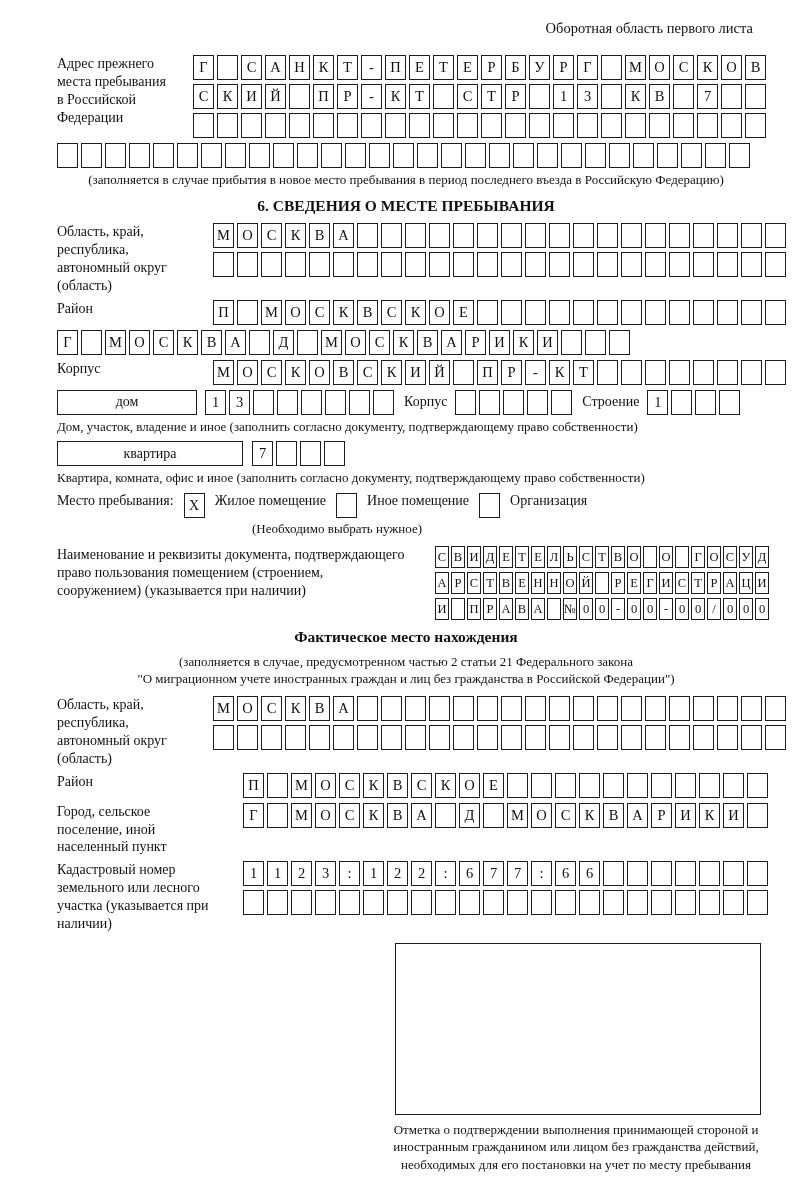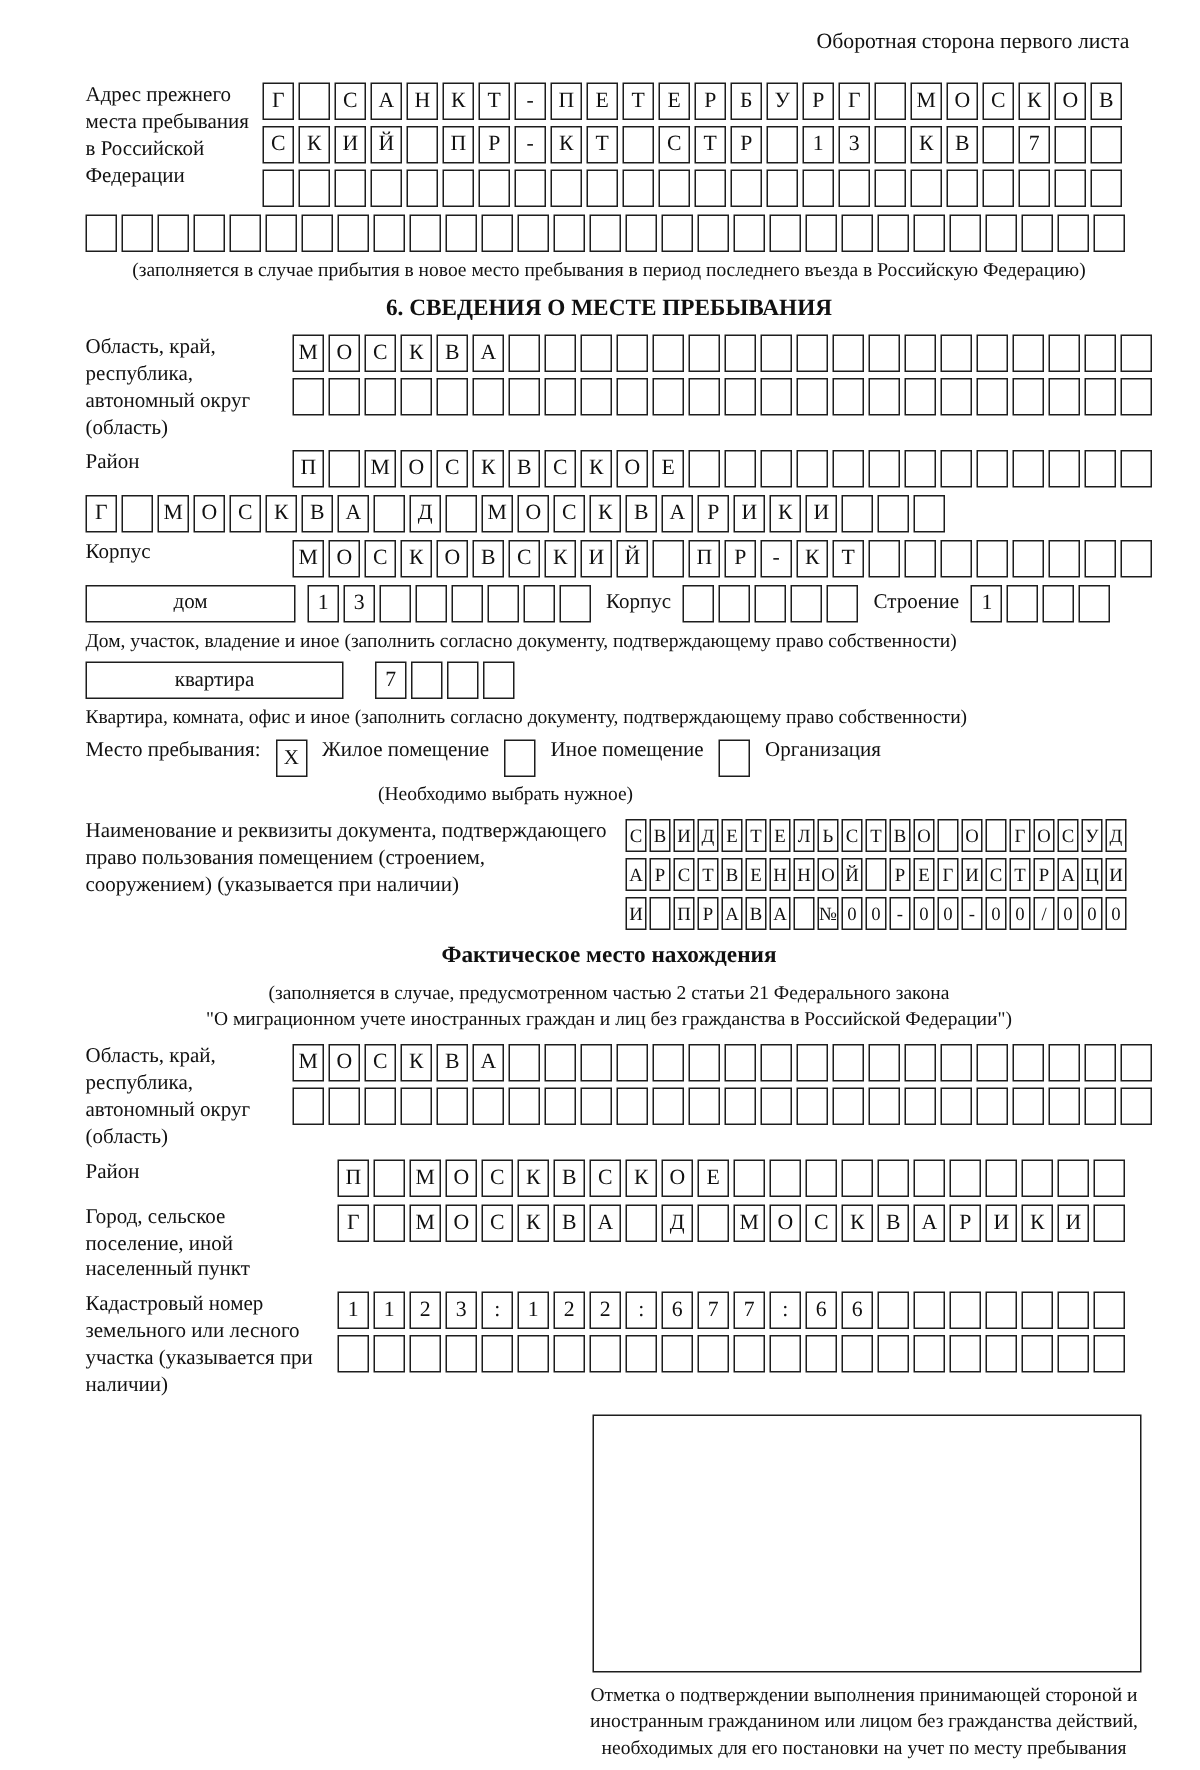--- a/index.html
+++ b/index.html
@@ -1,54 +1,54 @@
 <!DOCTYPE html>
 <html><head>
 <meta charset="utf-8">
 <style>
   html,body{margin:0;padding:0;background:#fff;}
   body{width:800px;height:1180px;color:#111;font-family:"Liberation Serif",serif;}
   .page{position:relative;box-sizing:border-box;width:800px;height:1180px;padding:6px 45px 0 57px;overflow:hidden;}
   .corner{text-align:right;font-size:14.5px;margin:14px 2px 18px 0;}
-  .fieldrow{display:flex;margin-bottom:5px;}
+  .fieldrow{display:flex;margin-bottom:5px;gap:18px;}
   .label{font-size:14px;line-height:1.28;flex:none;padding-right:6px;box-sizing:border-box;}
   .w118{width:118px;}
   .w138{width:138px;}
   .w168{width:168px;}
   .w360{width:360px;}
   .rows{display:flex;flex-direction:column;gap:4px;}
   .cellrow{display:flex;gap:3px;}
   .cell{box-sizing:border-box;width:21px;height:25px;border:1.5px solid #1d1d1d;display:flex;align-items:center;justify-content:center;font-size:14.5px;flex:none;background:#fff;}
   .sm{gap:2px;}
   .sm .cell{width:14px;height:22px;font-size:12.5px;border-width:1.3px;}
   .fullrow{margin:0 0 4px 0;}
   .note{font-size:13px;line-height:1.3;}
   .center{text-align:center;}
   .sec-title{text-align:center;font-weight:bold;font-size:15.5px;margin:8px 0 8px 0;}
   .widebox{box-sizing:border-box;height:25px;border:1.5px solid #1d1d1d;display:flex;align-items:center;justify-content:center;font-size:14px;flex:none;background:#fff;}
   .dom{width:140px;margin-right:8px;}
-  .kv{width:172px;margin-right:21px;}
+  .kv{width:186px;margin-right:9px;}
   .inline-label{font-size:14px;align-self:center;white-space:nowrap;}
   .houserow{display:flex;align-items:center;margin-bottom:4px;}
   .gapl{margin-left:10px;margin-right:8px;}
   .stayrow{display:flex;gap:10px;margin:6px 0 3px 0;font-size:14px;}
   .checkbox{box-sizing:border-box;width:21px;height:25px;border:1.5px solid #1d1d1d;display:inline-flex;align-items:center;justify-content:center;font-size:14px;flex:none;}
   .staynote{width:560px;text-align:center;margin-bottom:8px;}
   .docblock{margin-top:4px;}
   .stamp-box{box-sizing:border-box;width:366px;height:172px;border:1.6px solid #1d1d1d;margin-left:338px;margin-top:10px;background:#fff;}
   .stamp-note{width:432px;margin-left:303px;text-align:center;font-size:13px;line-height:1.35;margin-top:6px;}
   .mt6{margin-top:6px;}
   .mb8{margin-bottom:8px;}
 </style>
 </head>
 <body>
 
 <div class="page">
 
-  <div class="corner">Оборотная сторона первого листа</div>
+  <div class="corner">Оборотная область первого листа</div>
 
   <div class="fieldrow">
     <div class="label w118">Адрес прежнего места пребывания в Российской Федерации</div>
     <div class="rows">
       <div class="cellrow">
           <span class="cell">Г</span>
           <span class="cell"></span>
           <span class="cell">С</span>
           <span class="cell">А</span>
           <span class="cell">Н</span>

